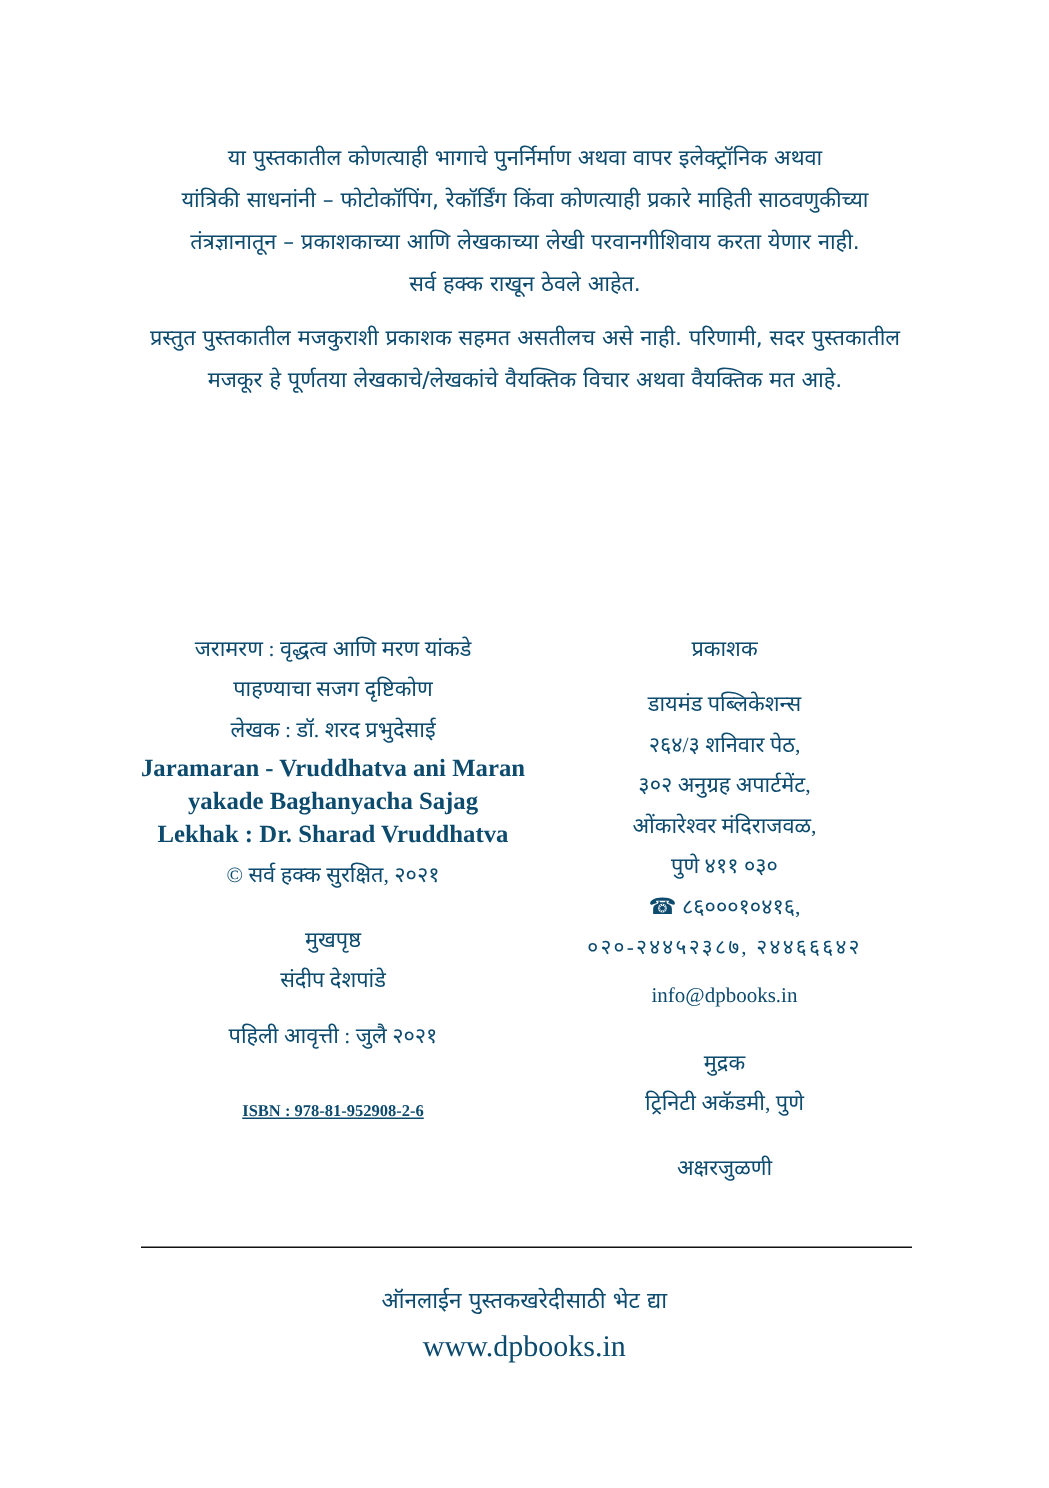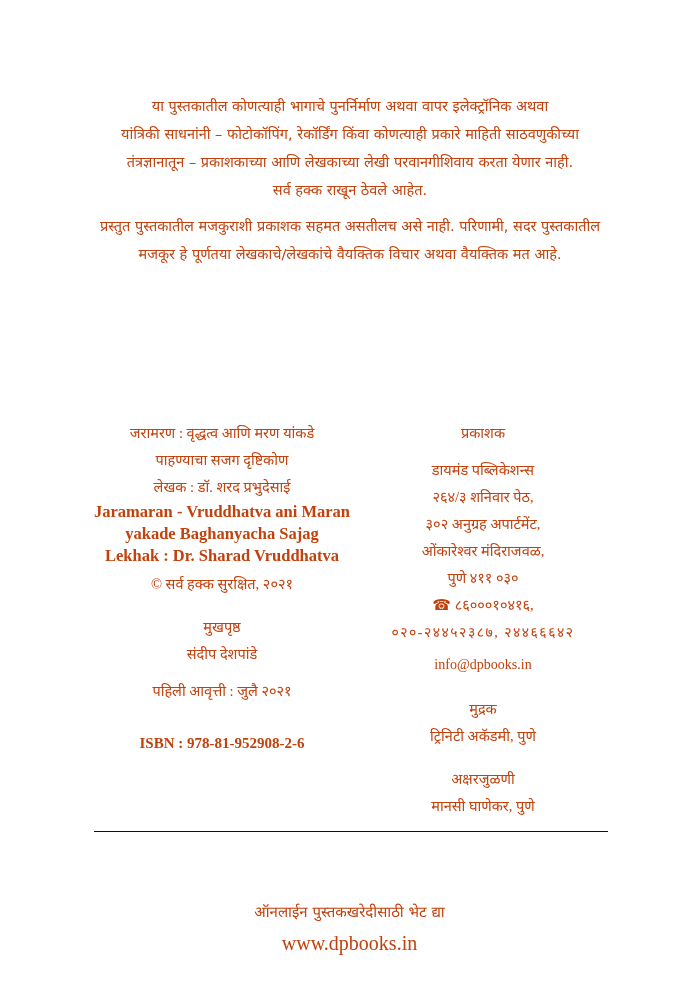--- a/index.html
+++ b/index.html
@@ -5,46 +5,46 @@
   html, body {
     margin: 0;
     padding: 0;
     background: #ffffff;
   }
   .page {
     position: relative;
     width: 699px;
     height: 992px;
     background: #ffffff;
-    color: #c2410c;
+    color: #0c4a6e;
     font-family: "DejaVu Sans", sans-serif;
     overflow: hidden;
   }
   .block { position: absolute; text-align: center; }
   .marathi { font-family: "DejaVu Sans", sans-serif; font-size: 14.5px; line-height: 28px; }
   .marathi-sm { font-family: Liberation Serif, serif; font-size: 14.5px; line-height: 27px; }
   .serif-en { font-family: "Liberation Serif", serif; font-weight: bold; font-size: 16.5px; line-height: 22px; }
   #notice { top: 92px; left: 80px; width: 540px; }
   #disclaimer { top: 212px; left: 65px; width: 570px; }
   #left-col { top: 420px; left: 78px; width: 288px; }
   #right-col { top: 420px; left: 352px; width: 262px; }
   .gap-sm { height: 10px; }
   .gap-md { height: 16px; }
   .copyright-line { margin-top: 4px; }
   .phone2 { letter-spacing: 1.5px; font-size: 14px; }
   .email-line { font-family: "Liberation Serif", serif; font-size: 14px; line-height: 30px; margin-top: 4px; }
-  .isbn-line { font-family: "Liberation Serif", serif; font-weight: bold; font-size: 15px; margin-top: 30px; }
+  .isbn-line { font-family: "Liberation Serif", serif; font-weight: bold; font-size: 11px; margin-top: 30px; text-decoration: underline; }
   .rule {
     position: absolute;
     top: 831px;
     left: 94px;
     width: 514px;
     border-top: 1.5px solid #111111;
   }
-  #footer { top: 897px; left: 0; width: 699px; }
+  #footer { top: 852px; left: 0; width: 699px; }
   .footer-marathi { font-size: 15px; line-height: 30px; }
   .footer-site {
     font-family: "Liberation Serif", serif;
     font-size: 20px;
     line-height: 32px;
   }
   .phone-icon { font-size: 15px; }
 </style>
 </head>
 <body>
@@ -91,21 +91,20 @@
       <span class="phone-icon">☎</span>
       <span>८६०००१०४१६,</span>
     </div>
     <div class="marathi-sm phone2">०२०-२४४५२३८७, २४४६६६४२</div>
     <div class="email-line">info@dpbooks.in</div>
     <div class="gap-md"></div>
     <div class="marathi-sm">मुद्रक</div>
     <div class="marathi-sm">ट्रिनिटी अकॅडमी, पुणे</div>
     <div class="gap-md"></div>
     <div class="marathi-sm">अक्षरजुळणी</div>
-    <div class="marathi-sm">मानसी घाणेकर, पुणे</div>
   </div>
 
   <div class="rule"></div>
 
   <div class="block" id="footer">
     <div class="marathi footer-marathi">ऑनलाईन पुस्तकखरेदीसाठी भेट द्या</div>
     <div class="footer-site">www.dpbooks.in</div>
   </div>
 
 </div>

